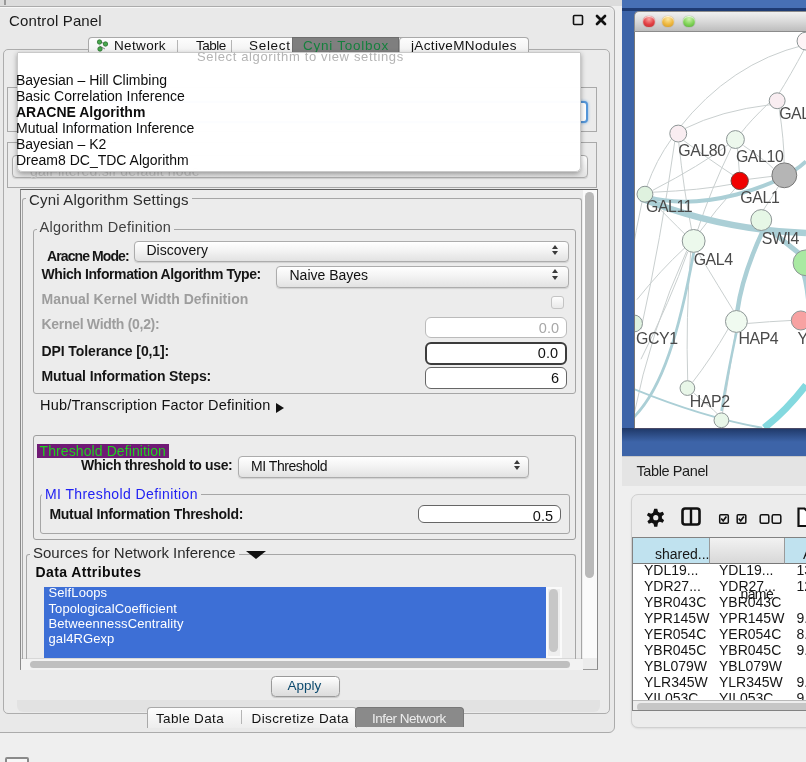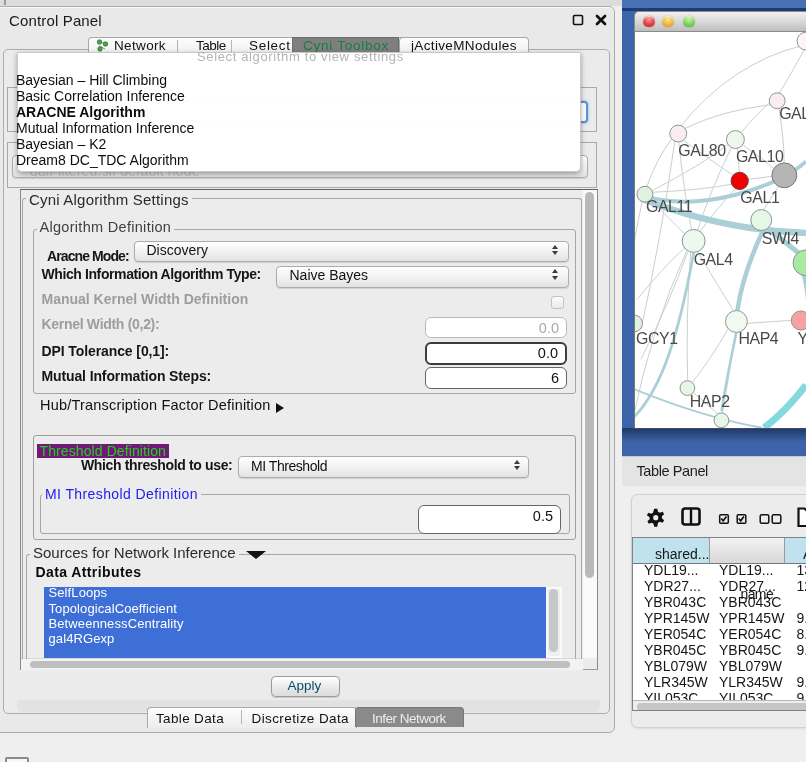--- a/index.html
+++ b/index.html
@@ -112,21 +112,22 @@
 <div class="lbl" style="left:81px;top:457.8px;letter-spacing:-0.35px;">Which threshold to use:</div>
 <div class="combo" style="left:237.5px;top:456px;width:289px;height:19.5px;"></div>
 <div class="ctext" style="left:251px;top:459.2px;font-size:14px;line-height:14px;letter-spacing:-0.45px;">MI Threshold</div>
 <div class="spin" style="left:514px;top:459.5px;">
       <div class="up"></div>
       <div class="dn"></div>
     </div>
 
 <div class="abs groupbox" style="left:40px;top:494px;width:528px;height:38px;"></div>
 <div class="gtitle" style="left:42px;top:487.1px;color:#2121F3;background:#ECECEC;font-size:14px;line-height:14px;letter-spacing:0.4px;">MI Threshold Definition</div>
-<div class="field" style="left:418px;top:505px;width:143px;height:29px;border:1px solid #666;line-height:21px;padding-right:7px;box-sizing:border-box;">0.5</div>
+<div class="lbl" style="left:49.5px;top:507.2px;letter-spacing:-0.3px;">Mutual Information Threshold:</div>
+<div class="field" style="left:418px;top:505px;width:143px;height:18px;border:1px solid #666;line-height:21px;padding-right:7px;box-sizing:border-box;">0.5</div>
 
 <div class="abs groupbox" style="left:26px;top:554px;width:548px;height:104px;border-bottom:none;border-radius:3px 3px 0 0;"></div>
 <div class="gtitle" style="left:30px;top:545.3px;color:#2b2b2b;background:#ECECEC;font-size:15px;line-height:15px;letter-spacing:0;">Sources for Network Inference</div>
 <div class="abs" style="left:246px;top:550.6px;width:0;height:0;border-left:10.25px solid transparent;border-right:10.25px solid transparent;border-top:8.5px solid #111;"></div>
 <div class="lbl" style="left:35.5px;top:565.2px;color:#0a0a0a;letter-spacing:0.4px;">Data Attributes</div>
 
 <div class="abs" style="left:44px;top:587px;width:518px;height:71px;background:#FAFAFA;overflow:hidden;">
   <div class="abs" style="left:0;top:0;width:502px;height:71px;background:#3D6FD6;"></div>
   <div class="abs" style="left:4.5px;top:-1.65px;font-size:13px;line-height:15.3px;color:#fff;white-space:pre;letter-spacing:0.1px;">SelfLoops
 TopologicalCoefficient

